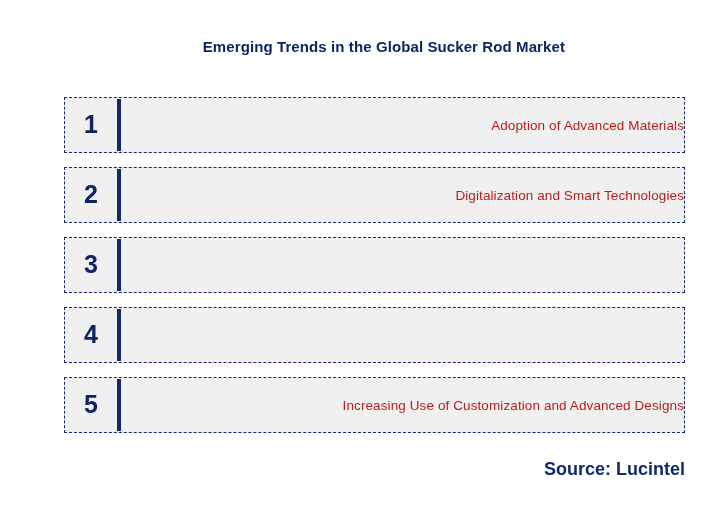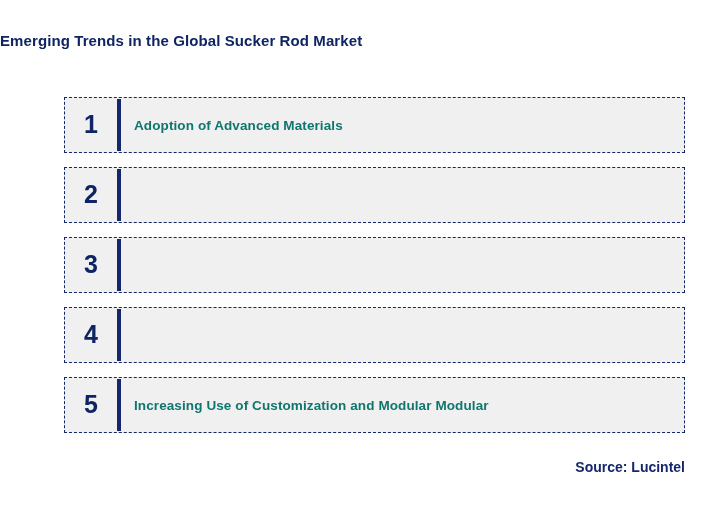--- a/index.html
+++ b/index.html
@@ -15,23 +15,23 @@
   }
   .page {
     position: relative;
     width: 712px;
     height: 521px;
     box-sizing: border-box;
   }
   .chart-title {
     position: absolute;
     left: 0;
-    top: 32px;
+    top: 38px;
     width: 565px;
-    text-align: left;
+    text-align: right;
     font-size: 15px;
     font-weight: bold;
     color: #0f2463;
     letter-spacing: 0.1px;
   }
   .trend-list {
     position: absolute;
     left: 64px;
     top: 97px;
     width: 621px;
@@ -62,30 +62,31 @@
   .trend-divider {
     flex: 0 0 auto;
     width: 4px;
     height: 52px;
     background: #14276b;
   }
   .trend-label {
     flex: 1 1 auto;
     padding-left: 13px;
     font-size: 13.5px;
-    font-weight: bold;
-    color: #0f766e;
+    font-weight: normal;
+    color: #b91c1c;
     letter-spacing: 0.1px;
     white-space: nowrap;
+    text-align: right;
   }
   .source-note {
     position: absolute;
     right: 27px;
     top: 459px;
-    font-size: 14px;
+    font-size: 18px;
     font-weight: bold;
     color: #14276b;
   }
 </style>
 </head>
 <body>
 
 <div class="page">
 
   <div class="chart-title">Emerging Trends in the Global Sucker Rod Market</div>
@@ -94,35 +95,36 @@
 
     <div class="trend-row">
       <div class="trend-number">1</div>
       <div class="trend-divider"></div>
       <div class="trend-label">Adoption of Advanced Materials</div>
     </div>
 
     <div class="trend-row">
       <div class="trend-number">2</div>
       <div class="trend-divider"></div>
+      <div class="trend-label">Digitalization and Smart Technologies</div>
     </div>
 
     <div class="trend-row">
       <div class="trend-number">3</div>
       <div class="trend-divider"></div>
     </div>
 
     <div class="trend-row">
       <div class="trend-number">4</div>
       <div class="trend-divider"></div>
     </div>
 
     <div class="trend-row">
       <div class="trend-number">5</div>
       <div class="trend-divider"></div>
-      <div class="trend-label">Increasing Use of Customization and Modular Modular</div>
+      <div class="trend-label">Increasing Use of Customization and Advanced Designs</div>
     </div>
 
   </div>
 
   <div class="source-note">Source: Lucintel</div>
 
 </div>
 
 </body></html>

